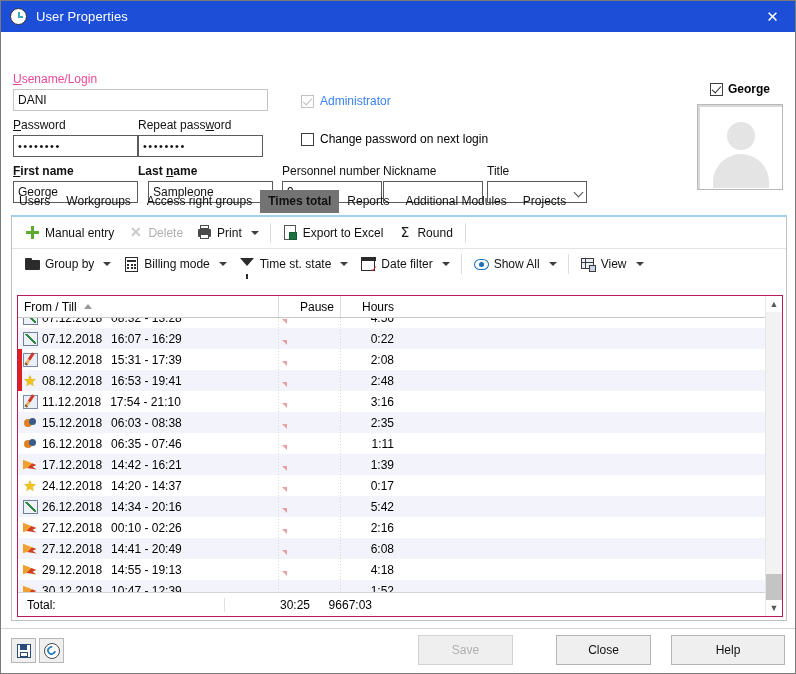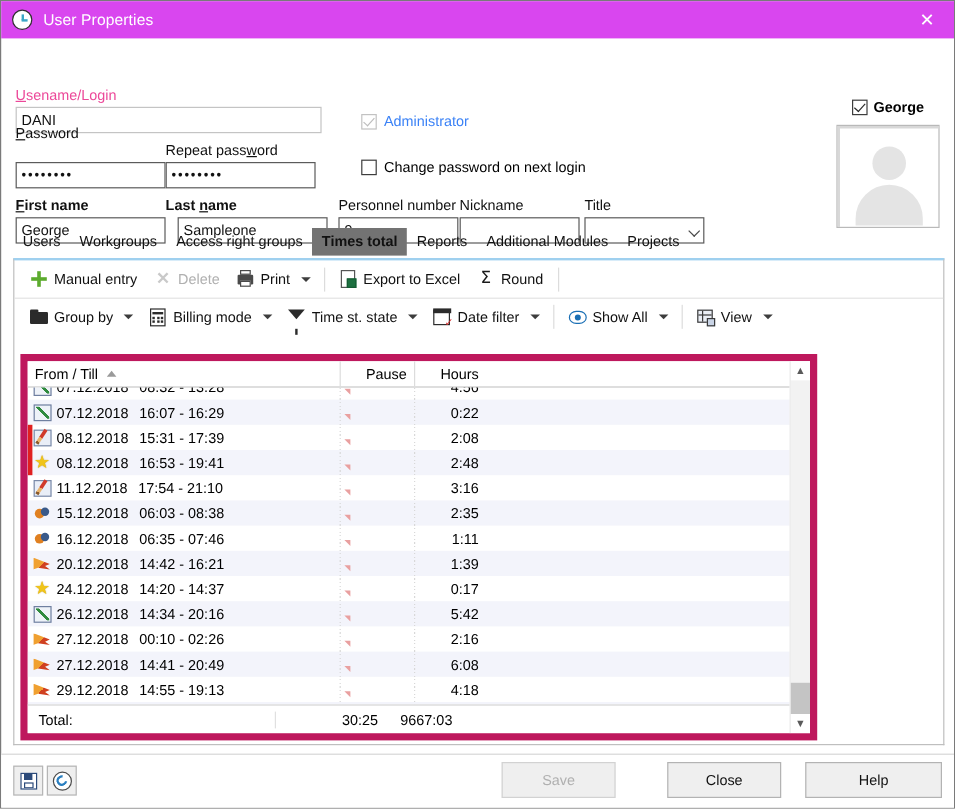--- a/index.html
+++ b/index.html
@@ -5,21 +5,21 @@
   html,body{margin:0;padding:0;}
   body{
     width:796px;height:674px;overflow:hidden;
     font-family:"Liberation Sans", sans-serif;
     font-size:12px;color:#000;background:#fff;
   }
   .win{width:796px;height:674px;position:relative;background:#fff;
        border:1px solid #7a7a7a;box-sizing:border-box;}
 
   
-  .titlebar{height:31px;background:#d946ef;display:flex;align-items:center;
+  .titlebar{height:31px;background:#1d4ed8;display:flex;align-items:center;
             padding:0 0 0 9px;box-sizing:border-box;}
   .title-icon{width:17px;height:17px;border-radius:50%;background:#fff;
               border:1.5px solid #2f2f2f;box-sizing:border-box;position:relative;
               flex:0 0 auto;}
   .title-icon i{position:absolute;background:#3aa6c6;}
   .title-icon i.h{width:5px;height:1.5px;left:7px;top:7px;}
   .title-icon i.v{width:1.5px;height:5px;left:7px;top:3px;}
   .title-text{color:#fff;font-size:13px;margin-left:9px;letter-spacing:.1px;}
   .title-close{margin-left:auto;width:45px;height:31px;display:flex;
                align-items:center;justify-content:center;color:#fff;font-size:15px;}
@@ -109,22 +109,22 @@
   .ic-cal{position:absolute;left:0;top:1px;width:14px;height:13px;background:#fff;border:1.5px solid #2b2b2b;box-sizing:border-box;}
   .ic-cal::before{content:"";position:absolute;left:-1.5px;top:-1.5px;right:-1.5px;height:4px;background:#2b2b2b;}
   .ic-cal-chk{position:absolute;right:-2px;bottom:-2px;width:6px;height:6px;color:#d03030;font-size:9px;line-height:6px;}
   .ic-eye{position:absolute;left:0;top:2px;width:15px;height:11px;border:1.5px solid #1a6fb5;border-radius:50%/60%;box-sizing:border-box;}
   .ic-eye::after{content:"";position:absolute;left:4px;top:2.5px;width:5px;height:5px;border-radius:50%;background:#1a6fb5;}
   .ic-grid{position:absolute;left:0;top:1px;width:13px;height:11px;border:1.5px solid #3a3a3a;box-sizing:border-box;background:#eaeef5;}
   .ic-grid i{position:absolute;background:#3a3a3a;}
   .ic-grid::after{content:"";position:absolute;right:-3px;bottom:-4px;width:7px;height:7px;background:#c9d4e6;border:1.5px solid #3a3a3a;box-sizing:border-box;}
 
   
-  .grid{position:absolute;left:5px;top:78px;width:664px;height:322px;
-        border:6px solid #be185d;box-sizing:border-box;background:#fff;overflow:hidden;}
+  .grid{position:absolute;left:5px;top:78px;width:766px;height:322px;
+        border:1px solid #be185d;box-sizing:border-box;background:#fff;overflow:hidden;}
   .ghead{height:22px;background:#fff;border-bottom:1px solid #c9c9c9;
          display:flex;align-items:center;font-size:12px;position:relative;
          box-sizing:border-box;}
   .gh{padding:0 6px;box-sizing:border-box;white-space:nowrap;display:flex;
       align-items:center;height:100%;}
   .gh.c1{width:260px;}
   .gh.c2{width:62px;justify-content:flex-end;border-left:1px solid #dcdcdc;}
   .gh.c3{width:60px;justify-content:flex-end;border-left:1px solid #dcdcdc;}
   .sortarrow{width:0;height:0;border-left:4px solid transparent;
              border-right:4px solid transparent;border-bottom:5px solid #9a9a9a;
@@ -221,21 +221,21 @@
     <span class="title-text">User Properties</span>
     <div class="title-close">✕</div>
   </div>
 
   <div class="form">
     <div class="row1">
       <span class="lbl dim"><span class="u">U</span>sename/Login</span>
     </div>
     <input class="tb fld-user" style="position: absolute; left: 12px; top: 57px;" value="DANI">
 
-    <span class="lbl" style="position:absolute;left:12px;top:72px;"><span class="u">P</span>assword</span>
+    <span class="lbl" style="position:absolute;left:12px;top:86px;"><span class="u">P</span>assword</span>
     <span class="lbl" style="position:absolute;left:137px;top:86px;">Repeat pass<span class="u">w</span>ord</span>
     <input class="tb dark fld-pw pw" type="text" style="position: absolute; left: 12px; top: 103px;" value="••••••••">
     <input class="tb dark fld-pw pw" type="text" style="position: absolute; left: 137px; top: 103px;" value="••••••••">
 
     <span class="lbl bold" style="position:absolute;left:12px;top:132px;"><span class="u">F</span>irst name</span>
     <span class="lbl bold" style="position:absolute;left:137px;top:132px;">Last <span class="u">n</span>ame</span>
     <input class="tb dark fld-name" style="position: absolute; left: 12px; top: 149px;" value="George">
     <input class="tb dark fld-name" style="position: absolute; left: 147px; top: 149px;" value="Sampleone">
 
     <div class="chk admin">
@@ -467,21 +467,21 @@
             <span class="cell-pause"></span>
             <span class="cell-hours">1:11</span>
           </div>
           <div class="grow alt">
             <span class="cell-ic">
               <span class="ri">
                 <span class="ri-arrow"></span>
               </span>
             </span>
             <span class="cell-date">
-              <span>20.12.2018</span>
+              <span>17.12.2018</span>
               <span>14:42 - 16:21</span>
             </span>
             <span class="cell-pause"></span>
             <span class="cell-hours">1:39</span>
           </div>
           <div class="grow">
             <span class="cell-ic">
               <span class="ri ri-star">★</span>
             </span>
             <span class="cell-date">

